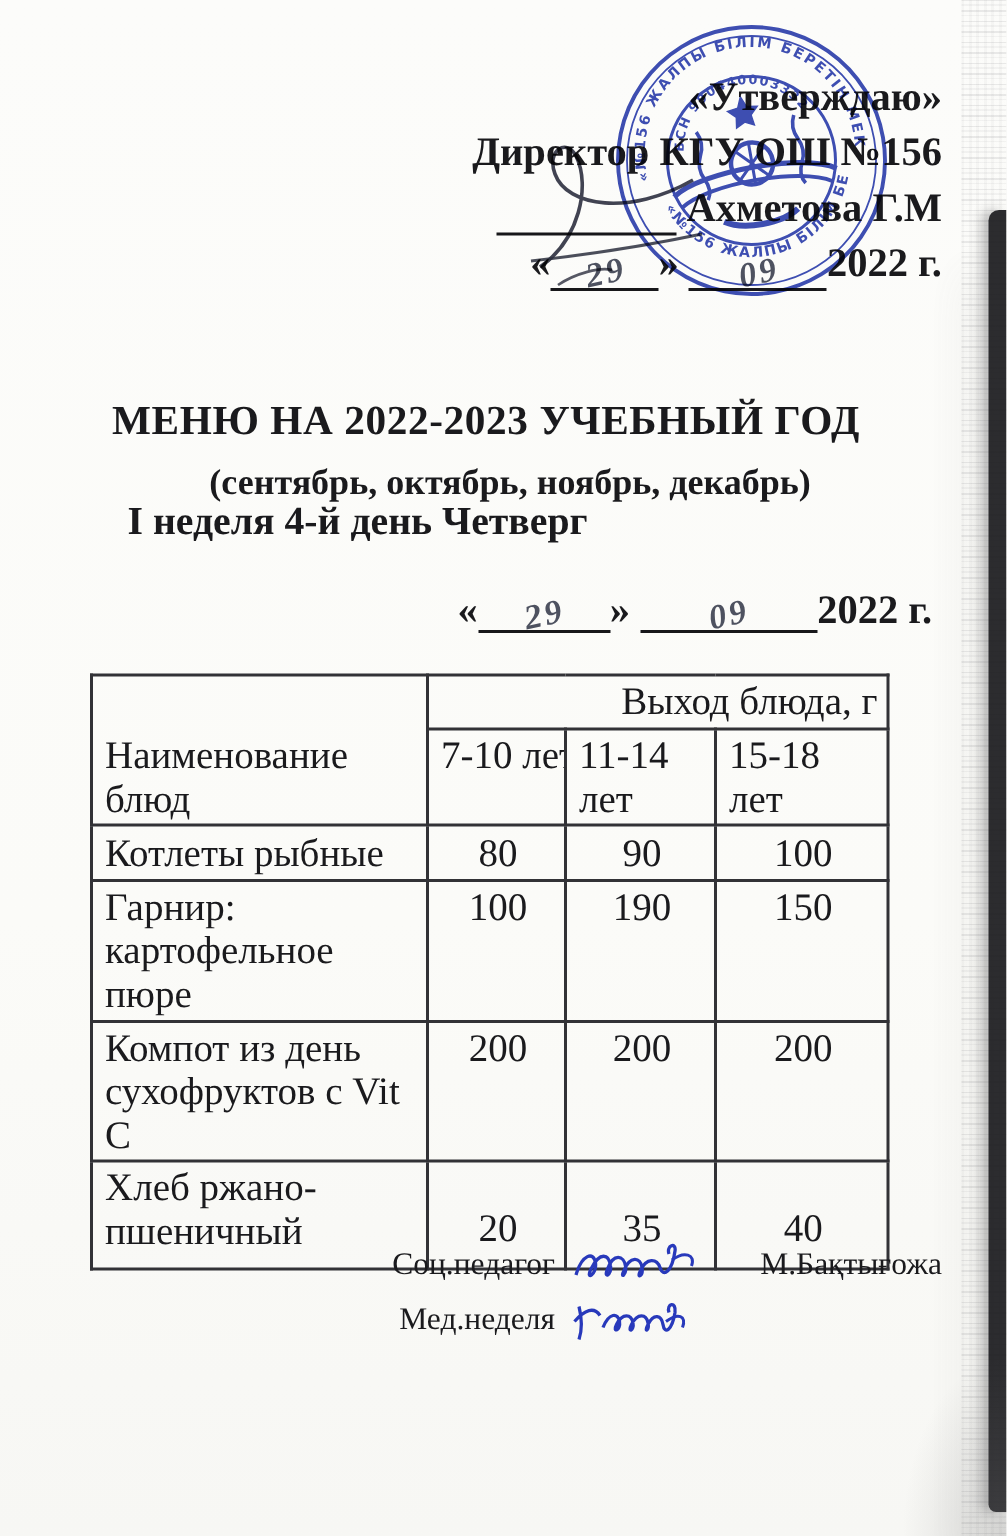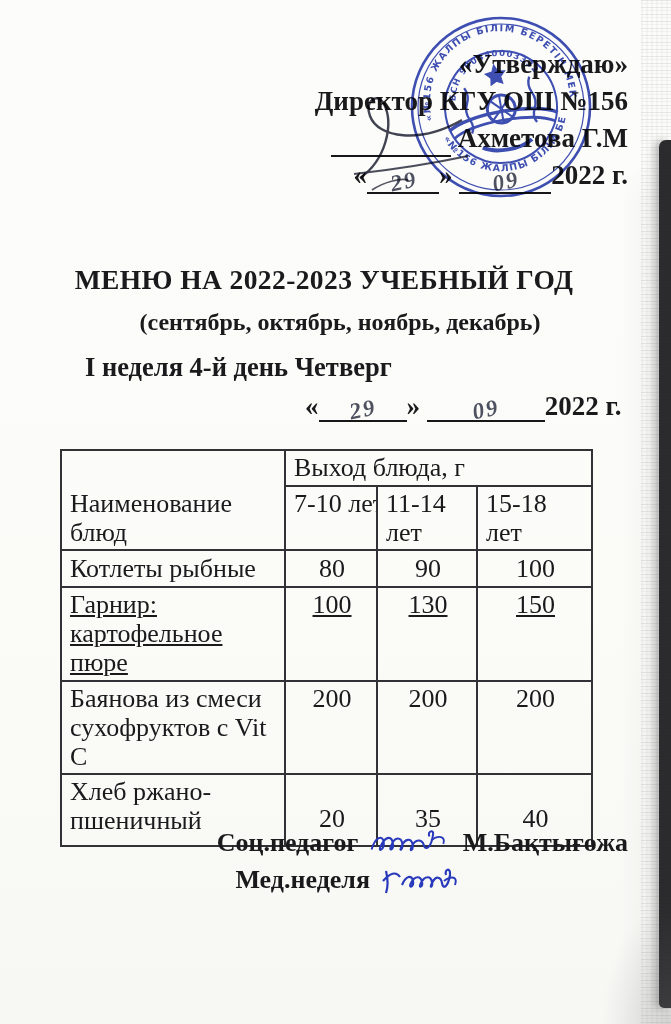--- a/index.html
+++ b/index.html
@@ -33,46 +33,46 @@
     mix-blend-mode:multiply;opacity:.93;transform:rotate(-10deg);}
   .stamp svg{width:100%;height:100%;}
   .pen-sign{position:absolute;left:350px;top:90px;width:125px;height:105px;
     mix-blend-mode:multiply;}
 
   
   .title1{position:absolute;left:44px;top:264px;width:560px;text-align:center;
     font-weight:bold;font-size:27.5px;letter-spacing:.4px;}
   .title2{position:absolute;left:60px;top:309px;width:560px;text-align:center;
     font-weight:bold;font-size:24px;}
-  .week-line{position:absolute;left:85px;top:352px;font-weight:bold;font-size:26.5px;}
+  .week-line{position:absolute;left:85px;top:332px;font-weight:bold;font-size:26.5px;}
   .mid-date{position:absolute;left:305px;top:390px;font-weight:bold;font-size:27px;white-space:nowrap;}
 
   
   table.menu{position:absolute;left:60px;top:449px;width:531px;border-collapse:collapse;
     table-layout:fixed;font-size:26px;line-height:1.12;}
   table.menu{border:2.5px solid #28282c;}
   table.menu th, table.menu td{border:2px solid #323236;padding:2px 6px 2px 8px;
     font-weight:normal;overflow:hidden;}
-  th.span-hdr{font-weight:bold;text-align:left;height:30px;}
+  th.span-hdr{font-weight:bold;text-align:right;height:30px;}
   th.name-hdr{font-weight:bold;text-align:left;vertical-align:bottom;white-space:pre-line;padding-bottom:3px;}
   th.age{font-weight:bold;text-align:left;vertical-align:top;white-space:pre;height:56px;}
   td.dish{text-align:left;vertical-align:top;white-space:pre-line;}
   td.val{text-align:center;}
   tr.r0 td{height:31px;vertical-align:middle;}
-  tr.r1 td{height:62px;vertical-align:top;text-decoration:underline;}
+  tr.r1 td{height:62px;vertical-align:top;}
   tr.r2 td{height:60px;vertical-align:top;}
   tr.r3 td{height:56px;vertical-align:top;}
   tr.r3 td.val{vertical-align:bottom;padding-bottom:12px;}
 
   
   .sign-block{position:absolute;left:198px;top:824px;width:430px;}
-  .sign-row{display:flex;align-items:center;height:37px;font-weight:bold;font-size:26px;}
+  .sign-row{display:flex;align-items:center;height:37px;font-weight:normal;font-size:21px;}
   .sign-role{width:172px;text-align:right;}
   .sign-squiggle{width:95px;height:34px;margin:0 8px;}
-  .sign-name{flex:1;text-align:left;}
+  .sign-name{flex:1;text-align:right;}
 </style>
 </head>
 <body>
 
 <div id="paper">
 
   <div class="noise-band"></div>
   <div class="black-strip"></div>
   <div class="corner-shade"></div>
 
@@ -168,25 +168,25 @@
       <tr class="r0">
         <td class="dish">Котлеты рыбные</td>
         <td class="val">80</td>
         <td class="val">90</td>
         <td class="val">100</td>
       </tr>
       <tr class="r1">
         <td class="dish">Гарнир:
 картофельное пюре</td>
         <td class="val">100</td>
-        <td class="val">130</td>
+        <td class="val">190</td>
         <td class="val">150</td>
       </tr>
       <tr class="r2">
-        <td class="dish">Баянова из смеси
+        <td class="dish">Компот из день
 сухофруктов с Vit C</td>
         <td class="val">200</td>
         <td class="val">200</td>
         <td class="val">200</td>
       </tr>
       <tr class="r3">
         <td class="dish">Хлеб ржано-
 пшеничный</td>
         <td class="val">20</td>
         <td class="val">35</td>

